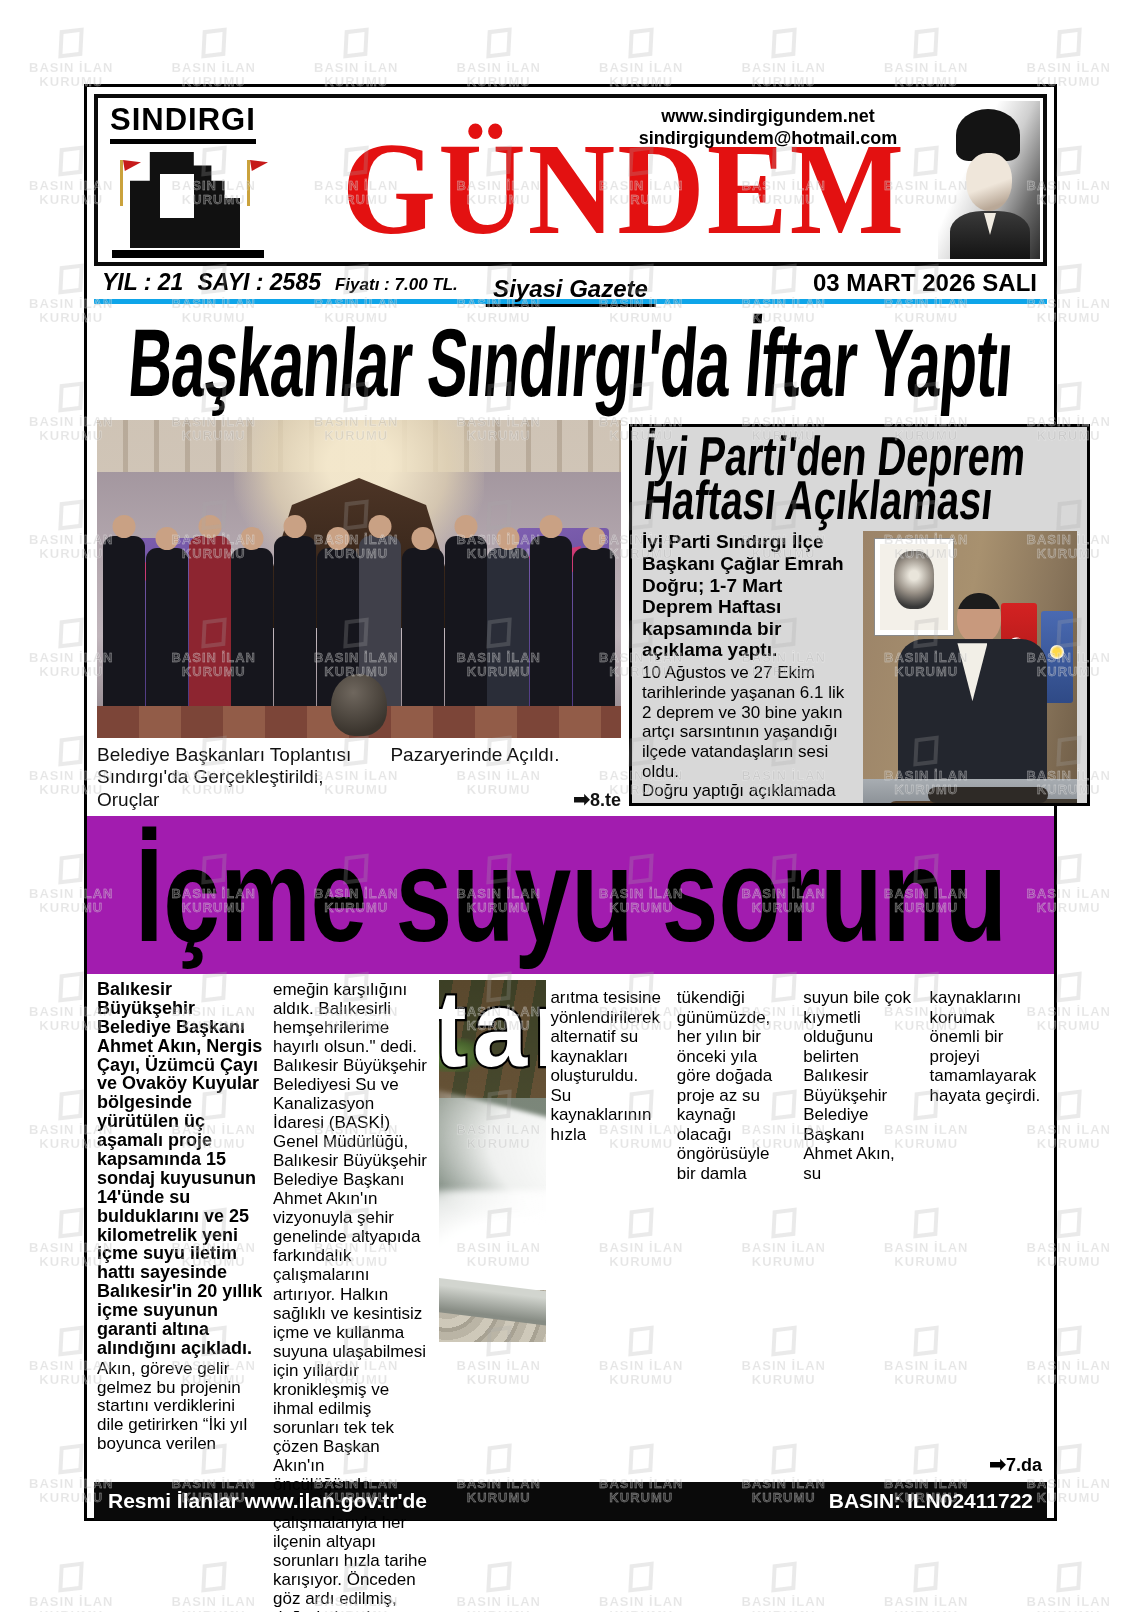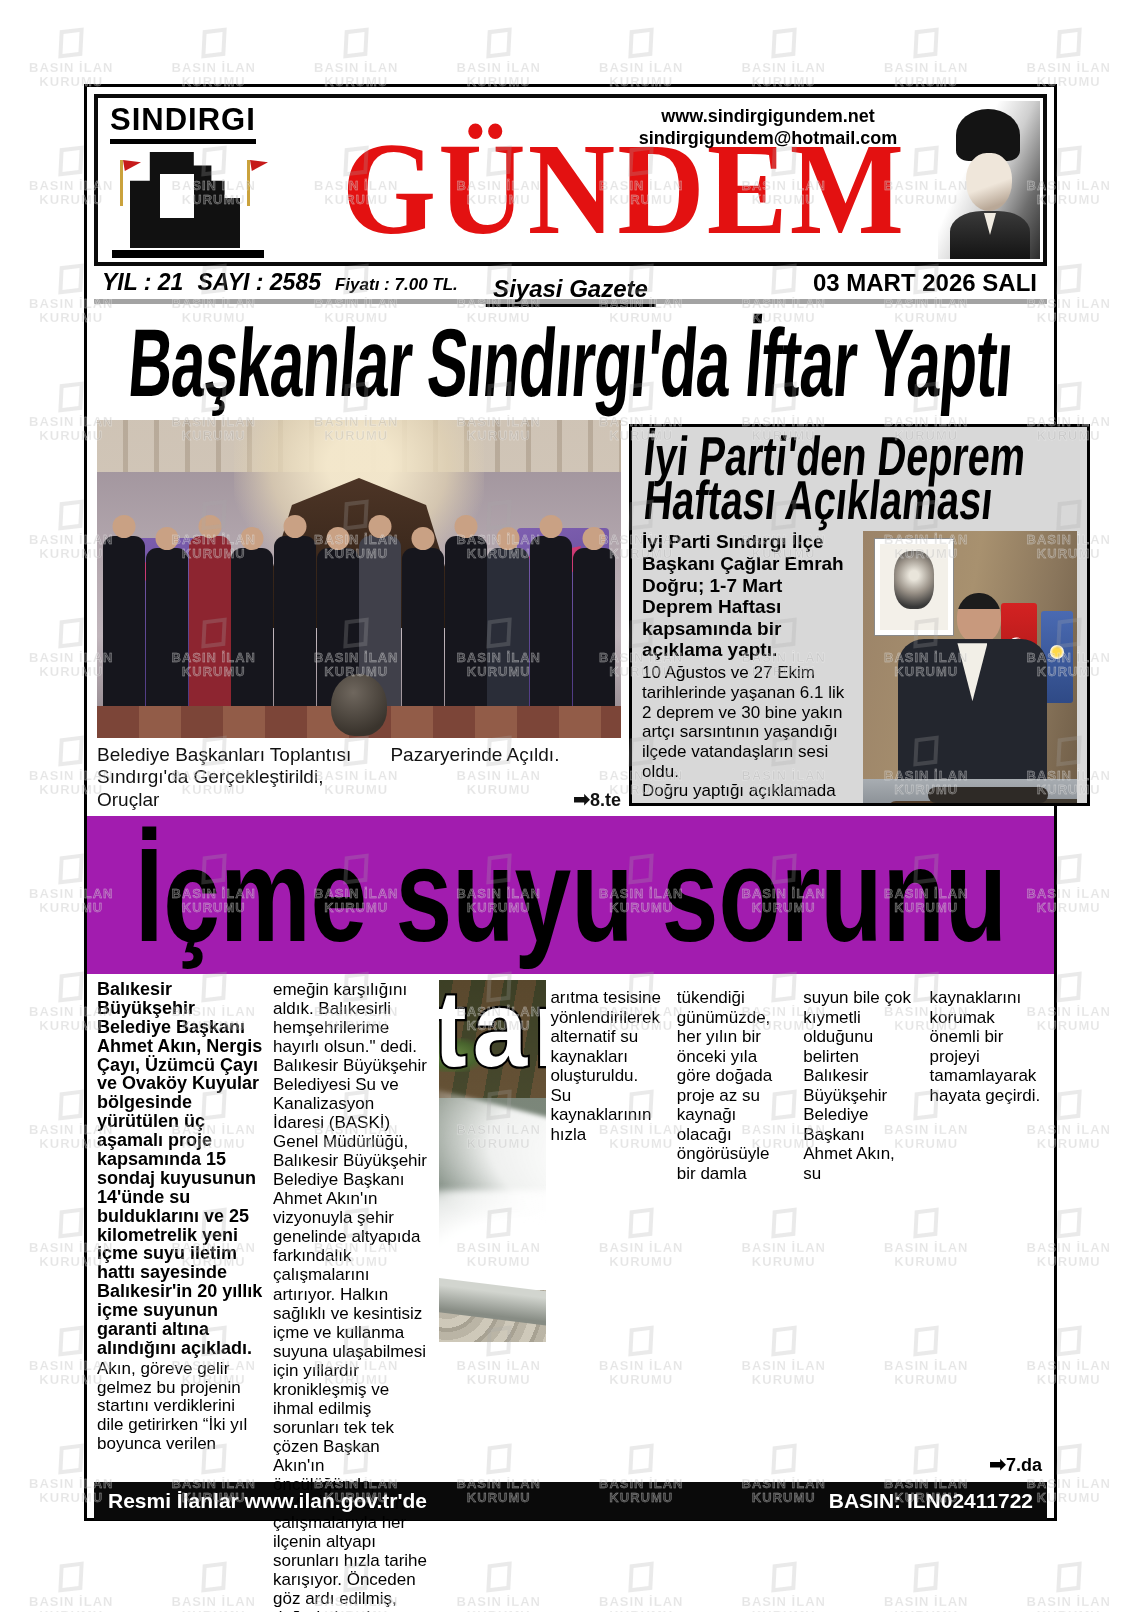--- a/index.html
+++ b/index.html
@@ -40,21 +40,21 @@
     letter-spacing:2px; transform:scale(1.08,1.18); transform-origin:center; line-height:1; white-space:nowrap;}
   .brand-net{ position:absolute; left:470px; top:8px; width:400px; text-align:center; font-weight:bold; font-size:18px; line-height:1.2;}
   .ataturk{ position:absolute; right:3px; top:3px; width:102px; height:158px;
     background:linear-gradient(115deg,#ffffff 34%,#cfcfcf 55%,#6e6e6e 78%,#2b2b2b 100%); overflow:hidden;}
   .kalpak{ position:absolute; left:18px; top:8px; width:64px; height:52px; background:#141414; border-radius:50% 50% 20% 20%;}
   .ata-face{ position:absolute; left:28px; top:52px; width:46px; height:58px; background:linear-gradient(160deg,#efe6da 55%,#b9a897 85%); border-radius:45% 45% 50% 50%;}
   .ata-suit{ position:absolute; left:12px; bottom:-4px; width:80px; height:52px; background:linear-gradient(#3a3a3a,#101010); border-radius:40% 40% 0 0;}
   .ata-suit::before{ content:''; position:absolute; left:34px; top:2px; width:12px; height:22px; background:#f1ece2; clip-path:polygon(50% 100%,0 0,100% 0);}
 
   
-  .info-row{ position:relative; height:38px; margin:0 7px; border-bottom:5px solid #a3a3a3; display:flex; align-items:center; }
+  .info-row{ position:relative; height:38px; margin:0 7px; border-bottom:5px solid #0ea5e9; display:flex; align-items:center; }
   .info-left{ display:flex; align-items:baseline; gap:14px; padding-left:8px; font-style:italic; font-weight:900;}
   .info-yil,.info-sayi{ font-size:23px;}
   .info-fiyat{ font-size:17px;}
   .info-type{ position:absolute; left:50%; transform:translateX(-50%); font-size:24px; font-weight:bold; font-style:italic; border-bottom:3px solid #000; padding:16px 8px 1px 8px;}
   .info-date{ margin-left:auto; padding-right:10px; font-size:24px; font-weight:900;}
 
   
   .lead-headline{ height:116px; display:flex; align-items:center; justify-content:center; overflow:visible;}
   .lead-headline span{ display:inline-block; white-space:nowrap; font-size:74px; font-weight:900;
     transform:scale(0.82,1.3) skewX(-7deg); letter-spacing:-1px;}

